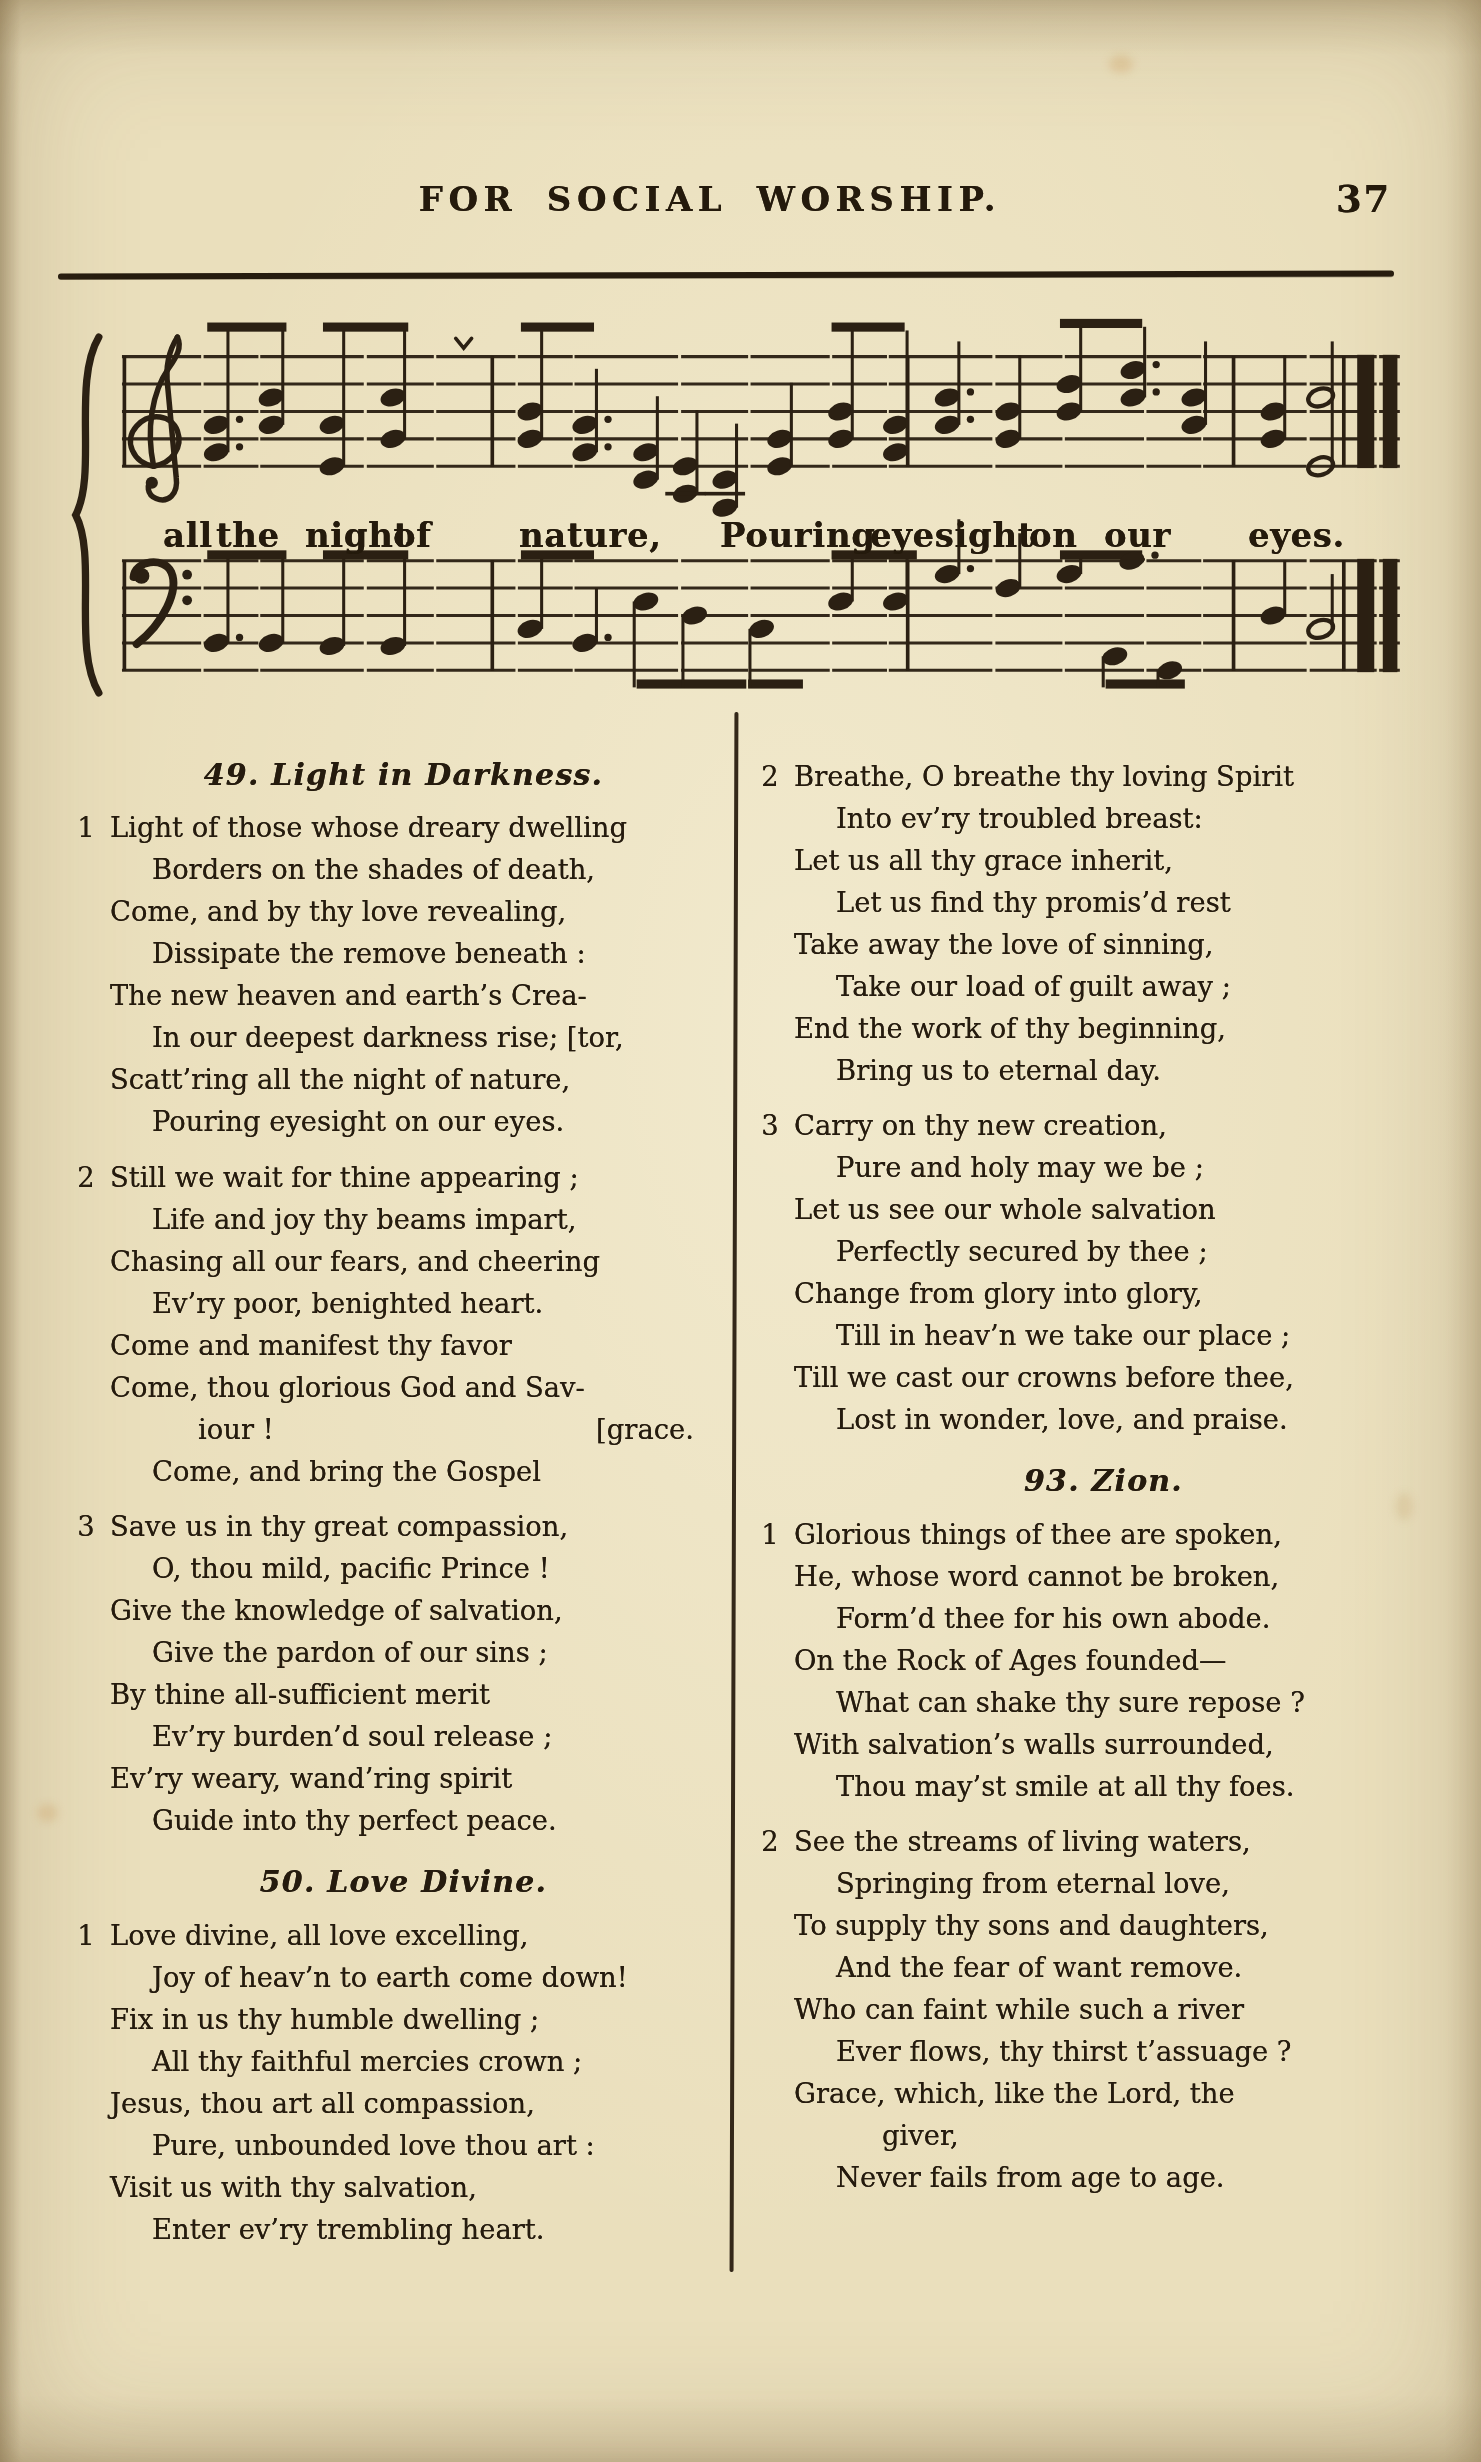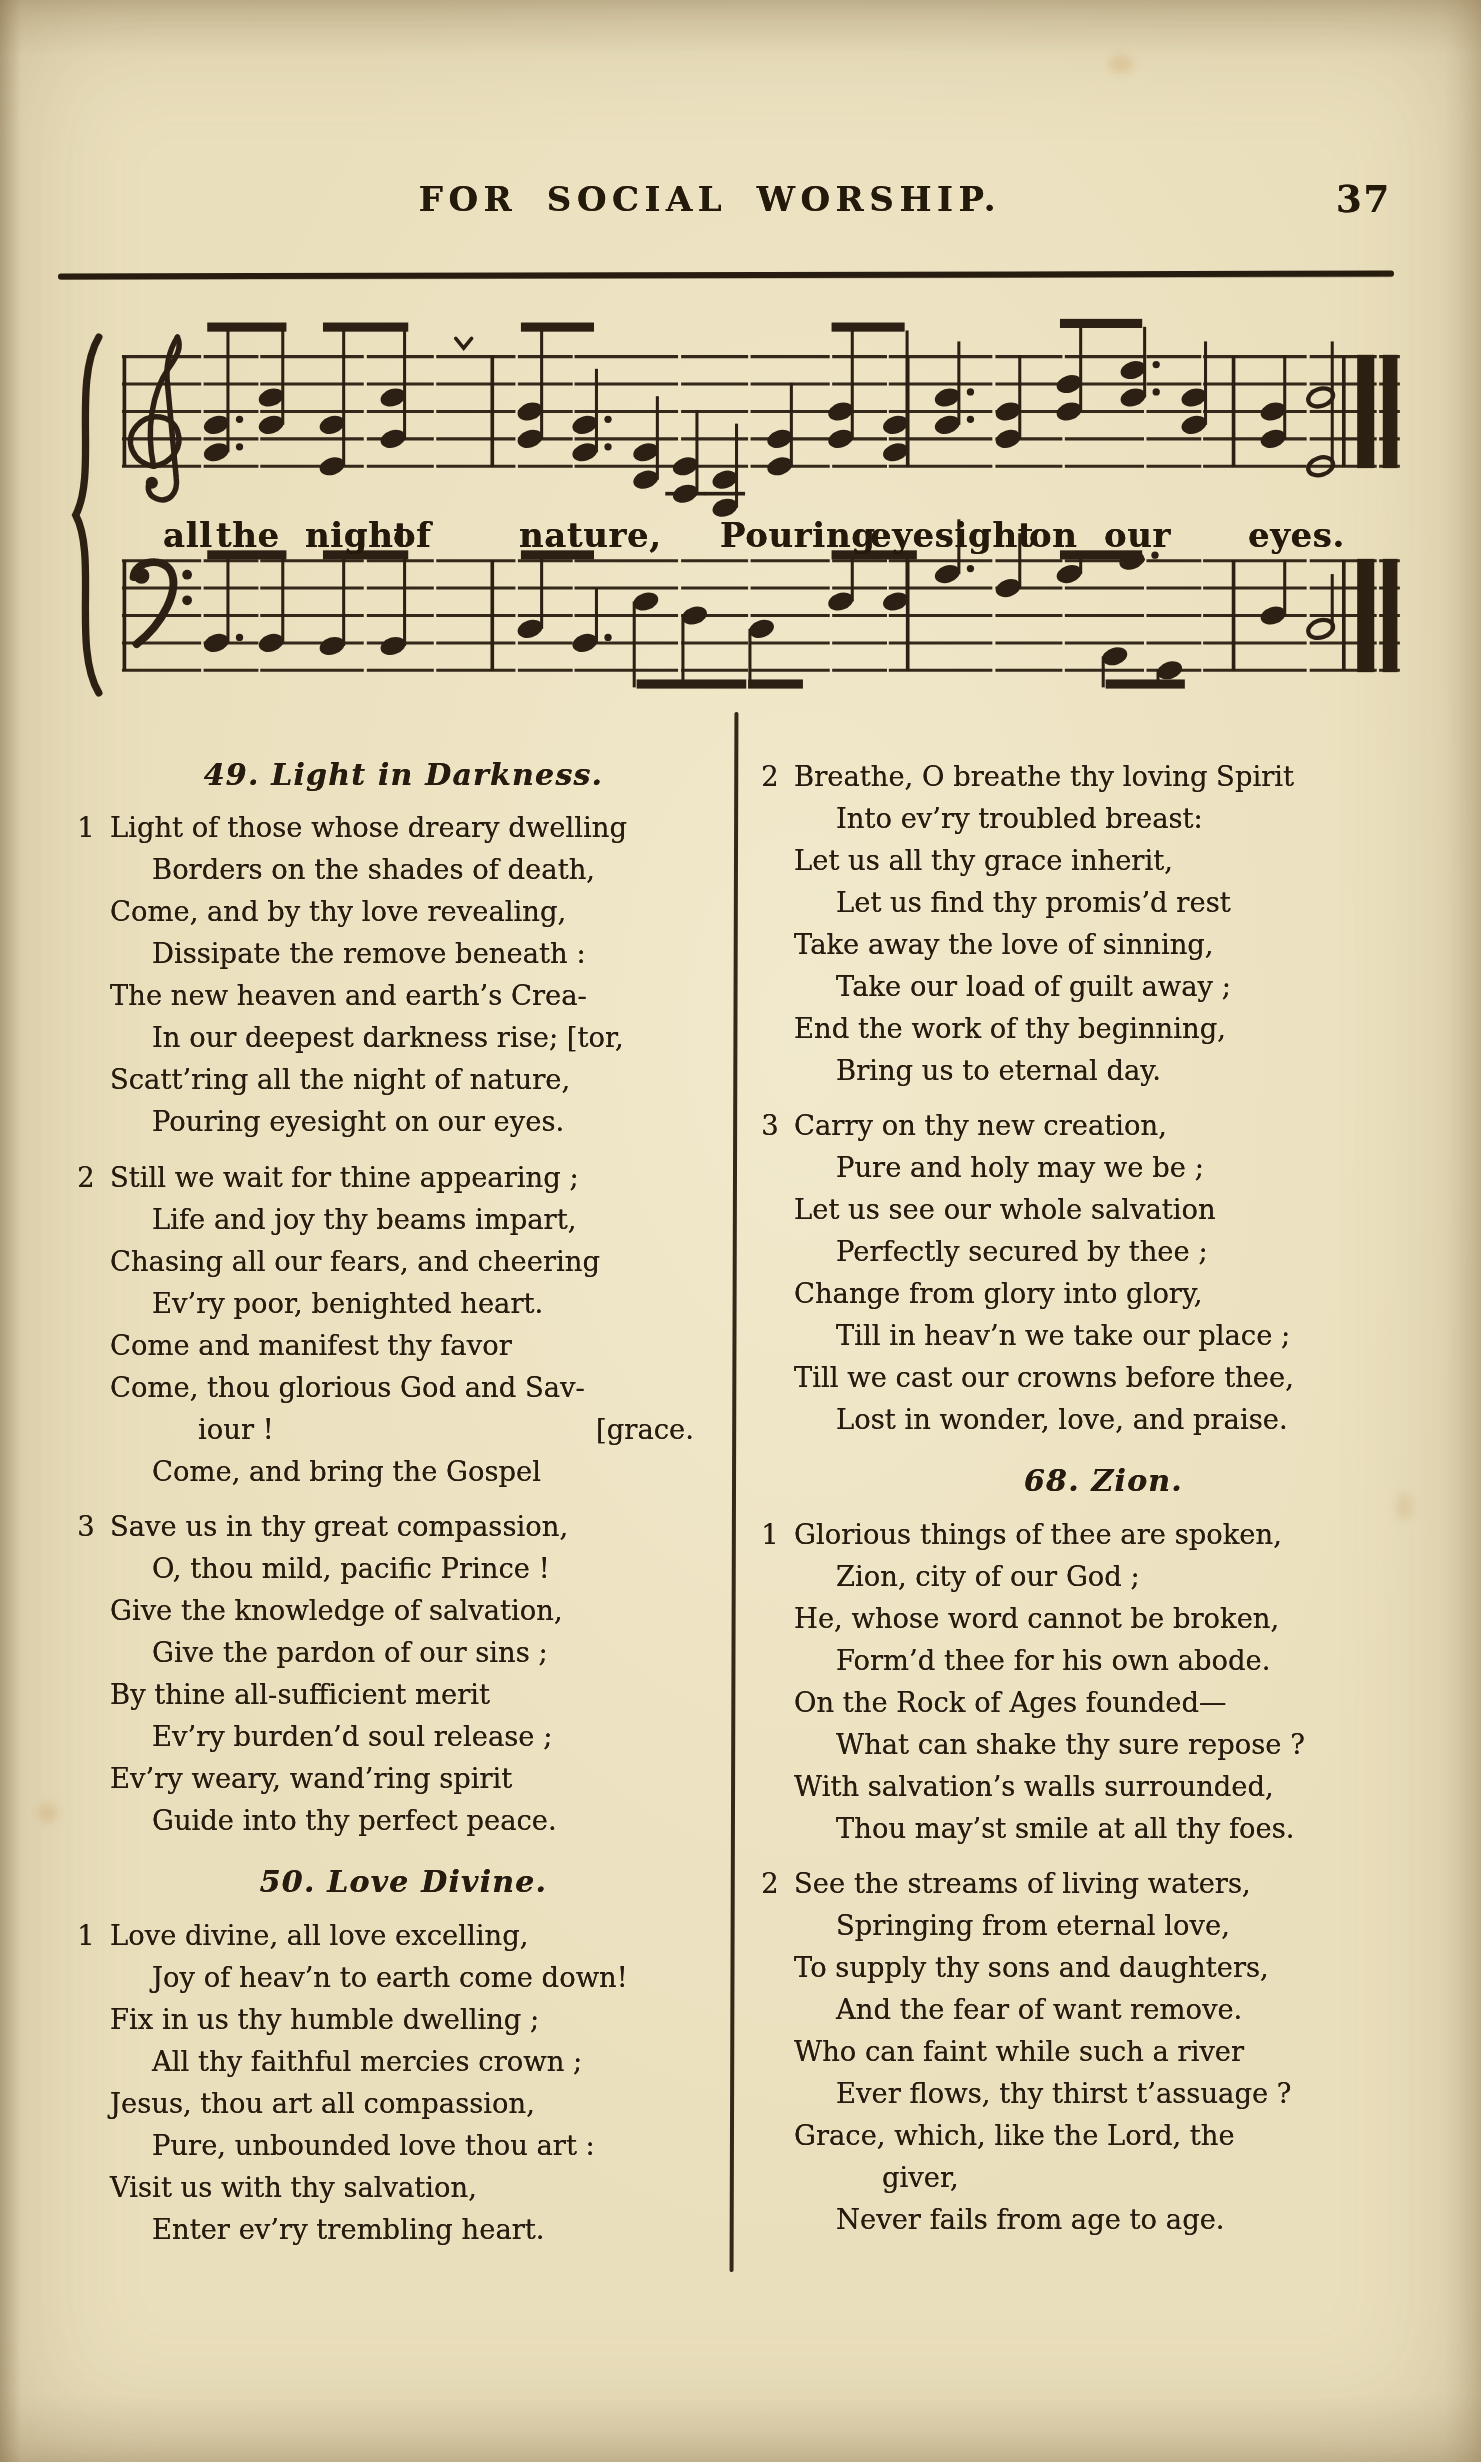--- a/index.html
+++ b/index.html
@@ -296,23 +296,22 @@
       <div class="line indent-0"><span class="vtext">End the work of thy beginning,</span></div>
       <div class="line indent-1"><span class="vtext">Bring us to eternal day.</span></div>
       <div class="line indent-0 has-num"><span class="vnum">3</span><span class="vtext">Carry on thy new creation,</span></div>
       <div class="line indent-1"><span class="vtext">Pure and holy may we be ;</span></div>
       <div class="line indent-0"><span class="vtext">Let us see our whole salvation</span></div>
       <div class="line indent-1"><span class="vtext">Perfectly secured by thee ;</span></div>
       <div class="line indent-0"><span class="vtext">Change from glory into glory,</span></div>
       <div class="line indent-1"><span class="vtext">Till in heav’n we take our place ;</span></div>
       <div class="line indent-0"><span class="vtext">Till we cast our crowns before thee,</span></div>
       <div class="line indent-1"><span class="vtext">Lost in wonder, love, and praise.</span></div>
-      <div class="hymn-heading">68. Zion.</div>
+      <div class="hymn-heading">93. Zion.</div>
       <div class="line indent-0 has-num"><span class="vnum">1</span><span class="vtext">Glorious things of thee are spoken,</span></div>
-      <div class="line indent-1"><span class="vtext">Zion, city of our God ;</span></div>
       <div class="line indent-0"><span class="vtext">He, whose word cannot be broken,</span></div>
       <div class="line indent-1"><span class="vtext">Form’d thee for his own abode.</span></div>
       <div class="line indent-0"><span class="vtext">On the Rock of Ages founded—</span></div>
       <div class="line indent-1"><span class="vtext">What can shake thy sure repose ?</span></div>
       <div class="line indent-0"><span class="vtext">With salvation’s walls surrounded,</span></div>
       <div class="line indent-1"><span class="vtext">Thou may’st smile at all thy foes.</span></div>
       <div class="line indent-0 has-num"><span class="vnum">2</span><span class="vtext">See the streams of living waters,</span></div>
       <div class="line indent-1"><span class="vtext">Springing from eternal love,</span></div>
       <div class="line indent-0"><span class="vtext">To supply thy sons and daughters,</span></div>
       <div class="line indent-1"><span class="vtext">And the fear of want remove.</span></div>

